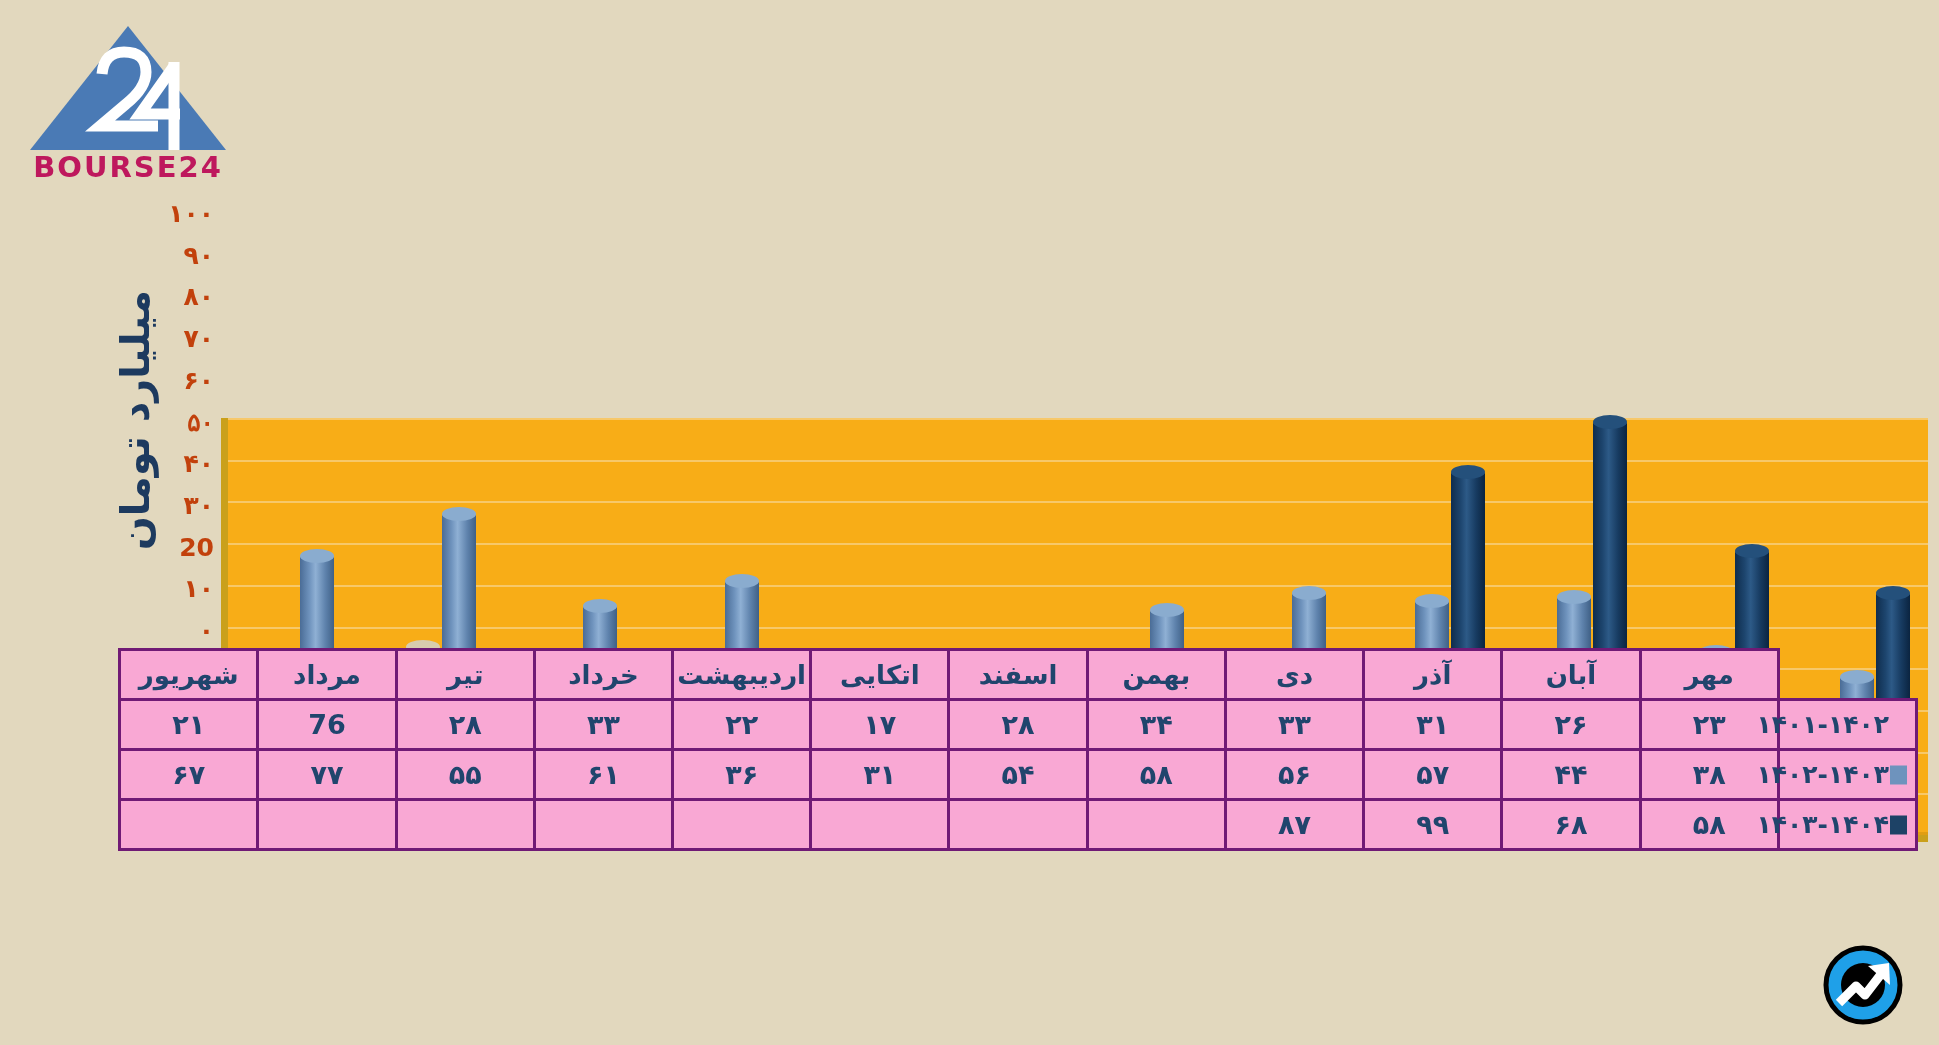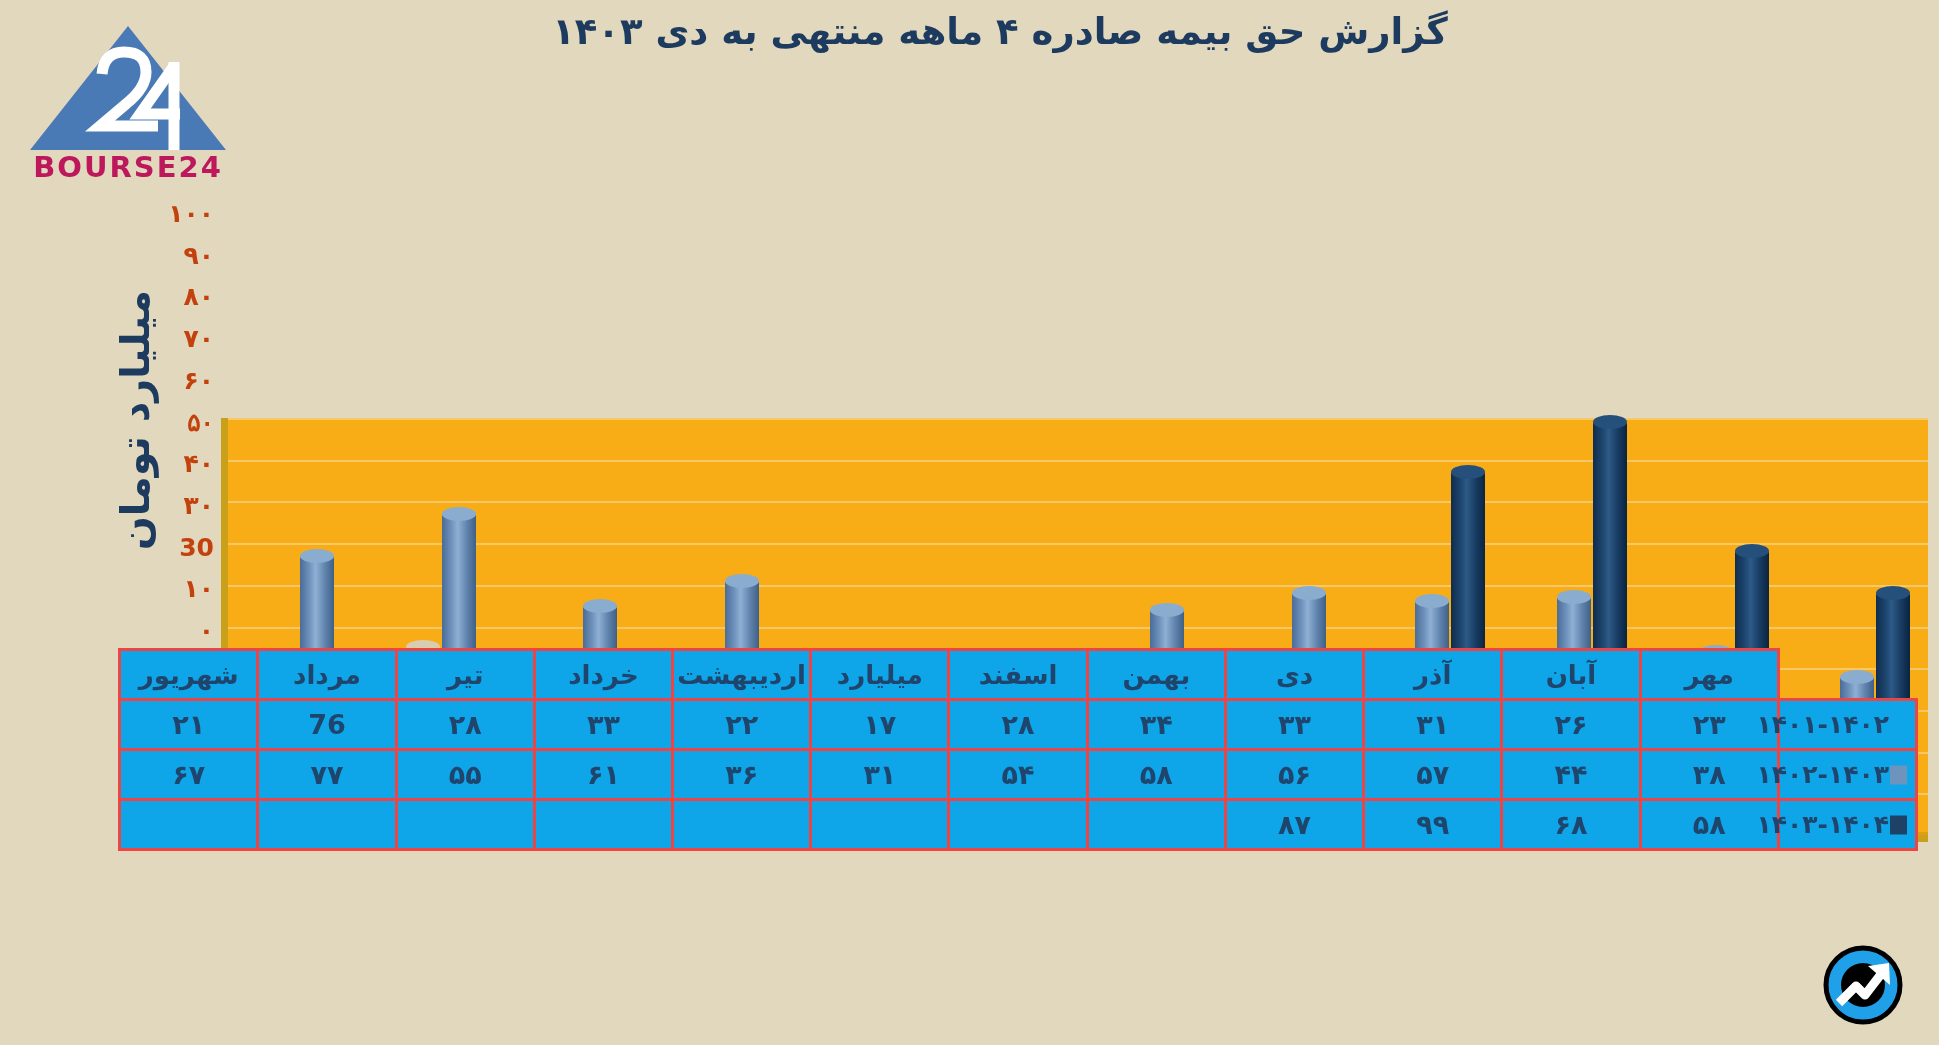--- a/index.html
+++ b/index.html
@@ -51,23 +51,23 @@
   .bar.s1{background:linear-gradient(to right,#bdb296 0%,#e8dfc6 28%,#f2ecd9 45%,#ded2b4 72%,#b3a786 100%);}
   .bar.s1 .cap{background:#d8cdae;}
   .bar.s2{background:linear-gradient(to right,#4a6c96 0%,#6f93bd 28%,#8fb0d4 46%,#5f83ad 74%,#3f6086 100%);}
   .bar.s2 .cap{background:#8aaccf;}
   .bar.s3{background:linear-gradient(to right,#0f2d4d 0%,#1d456e 28%,#2d5a87 46%,#173b61 74%,#0b2440 100%);}
   .bar.s3 .cap{background:#24507b;}
   
   #tablewrap{position:absolute;left:118px;top:648px;width:1800px;}
   table{border-collapse:collapse;width:100%;table-layout:fixed;direction:rtl;}
   td{
-    border:3px solid #ef4444;text-align:center;color:#20456d;
+    border:3px solid #701a75;text-align:center;color:#20456d;
     font-size:27px;font-weight:bold;height:47px;padding:0;
-    background:#0ea5e9;
+    background:#f9a8d4;
   }
   td.hdr{font-size:26px;}
   td.rowlab{width:158px;font-size:25px;position:relative;padding-right:26px;}
   td.blank-corner{border:none;background:transparent;}
   .legendsq{
     position:absolute;right:8px;top:50%;transform:translateY(-50%);
     width:17px;height:19px;
   }
   .legendsq.c2{background:#6e93bd;}
   .legendsq.c3{background:#1d4266;}
@@ -83,34 +83,33 @@
   <svg class="tri" viewBox="0 0 200 130">
     <polygon points="100,4 198,128 2,128" fill="#4a7ab5"></polygon>
     <path d="M74 52 q2-22 22-22 q22 0 22 20 q0 16 -20 32 l-26 22 l58 0" fill="none" stroke="#ffffff" stroke-width="11" stroke-linecap="butt"></path>
     <path d="M146 40 L146 128" fill="none" stroke="#ffffff" stroke-width="11"></path>
     <path d="M146 44 L112 92 L152 92" fill="none" stroke="#ffffff" stroke-width="11"></path>
   </svg>
   <div class="brand">BOURSE24</div>
 </div>
 
 <div id="title">
-  <div>گزارش  حق بیمه صادره ۴ ماهه منتهی به دی ۱۴۰۳</div>
 </div>
 
 <div id="ylabel">میلیارد تومان</div>
 <div id="yticks">
     <span style="top: 8px;">۱۰۰</span>
     <span style="top: 49.7px;">۹۰</span>
     <span style="top: 91.4px;">۸۰</span>
     <span style="top: 133.1px;">۷۰</span>
     <span style="top: 174.8px;">۶۰</span>
     <span style="top: 216.5px; font-family: Liberation Serif, serif;">۵۰</span>
     <span style="top: 258.2px;">۴۰</span>
     <span style="top: 299.9px;">۳۰</span>
-    <span style="top: 341.6px;">30</span>
+    <span style="top: 341.6px;">20</span>
     <span style="top: 383.3px;">۱۰</span>
     <span style="top: 425px;">۰</span>
   </div>
 
 <div id="chartwrap">
   <div id="plot">
     <div class="baseline"></div>
   <div class="grid" style="top: 375.3px;"></div>
       <div class="grid" style="top: 333.6px;"></div>
       <div class="grid" style="top: 291.9px;"></div>
@@ -236,21 +235,21 @@
   <table>
     <tbody id="tbody">
         <tr>
           <td class="blank-corner"></td>
           <td class="hdr">مهر</td>
           <td class="hdr">آبان</td>
           <td class="hdr">آذر</td>
           <td class="hdr">دی</td>
           <td class="hdr">بهمن</td>
           <td class="hdr">اسفند</td>
-          <td class="hdr">میلیارد</td>
+          <td class="hdr">اتکایی</td>
           <td class="hdr">اردیبهشت</td>
           <td class="hdr">خرداد</td>
           <td class="hdr">تیر</td>
           <td class="hdr">مرداد</td>
           <td class="hdr">شهریور</td>
         </tr>
         <tr>
           <td class="rowlab">۱۴۰۱-۱۴۰۲</td>
           <td>۲۳</td>
           <td>۲۶</td>

